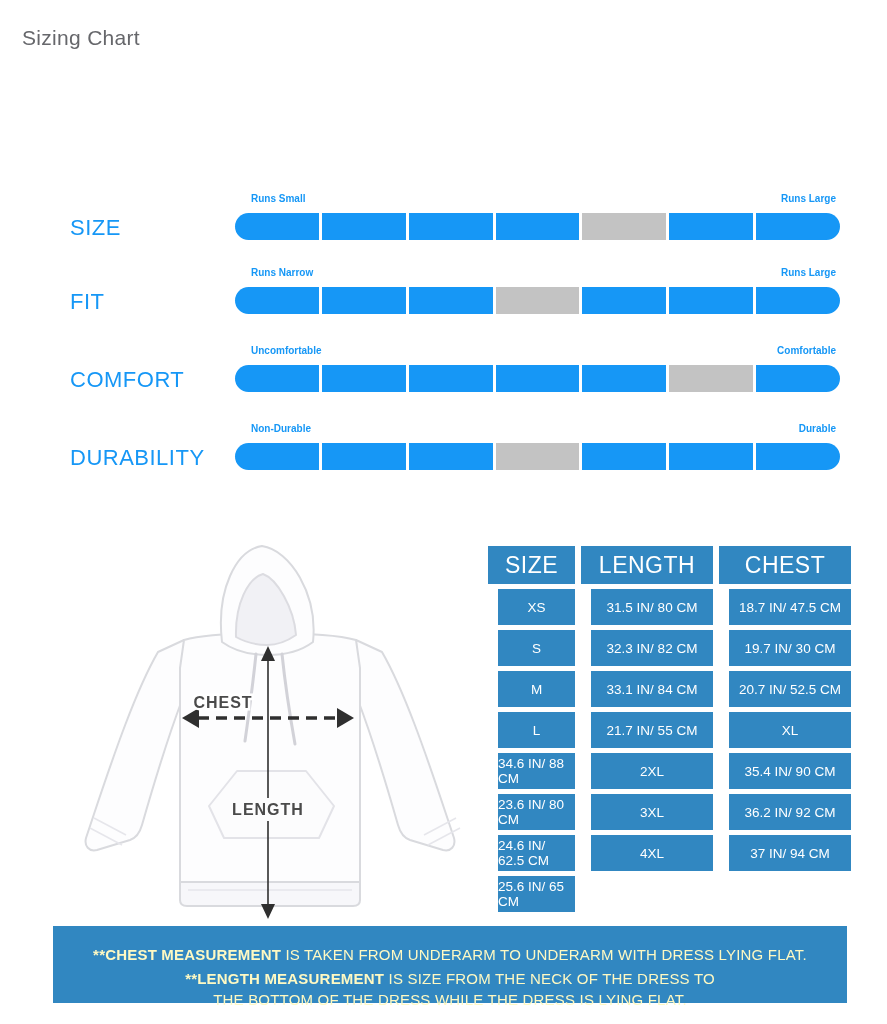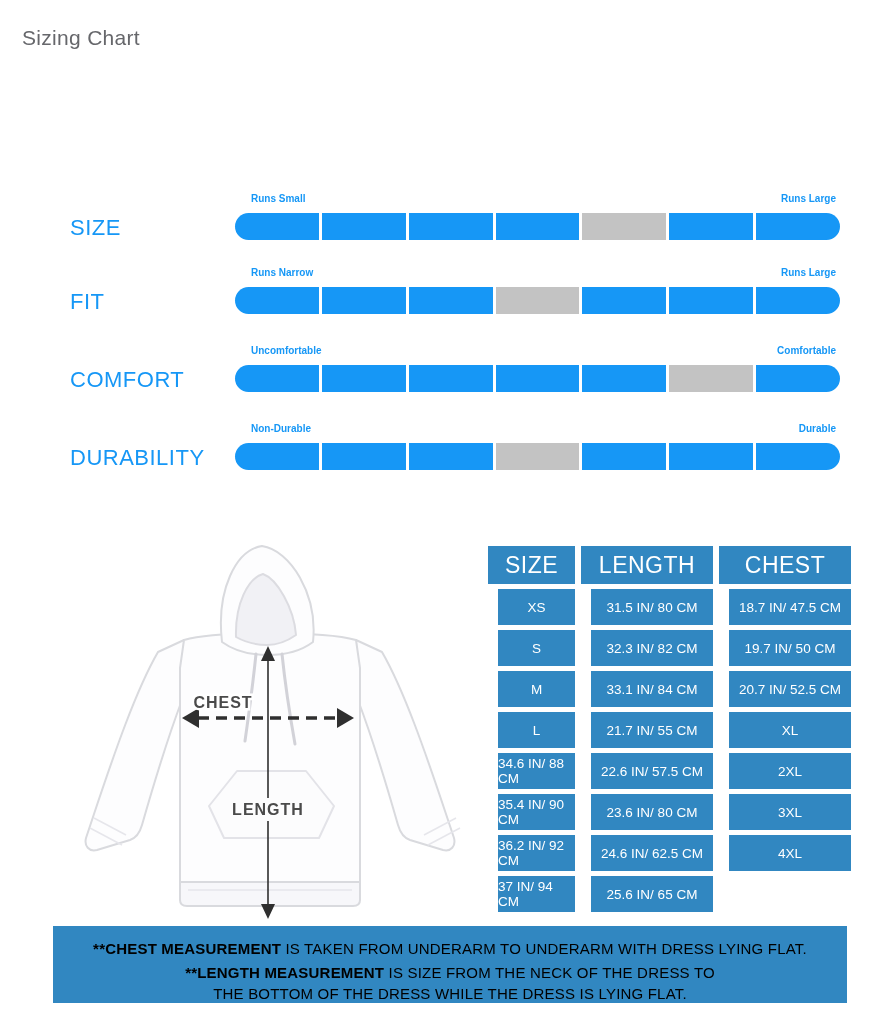--- a/index.html
+++ b/index.html
@@ -36,21 +36,21 @@
   
   .size-table{position:absolute;left:488px;top:546px;display:grid;
     grid-template-columns:87px 132px 132px;column-gap:6px;row-gap:5px;}
   .th{background:var(--table-blue);color:#fff;height:38px;display:flex;align-items:center;justify-content:center;
     font-size:23px;letter-spacing:.5px;}
   .td{background:var(--table-blue);color:#fff;height:36px;display:flex;align-items:center;justify-content:center;
     font-size:13.5px;margin-left:10px;}
 
   
   .footnote{position:absolute;left:53px;top:926px;width:794px;height:77px;background:var(--table-blue);
-    color:#000000;text-align:center;padding-top:13px;font-size:15px;line-height:1.35;letter-spacing:.2px;}
+    color:#fef9c3;text-align:center;padding-top:19px;font-size:15px;line-height:1.35;letter-spacing:.2px;}
   .footnote p{margin-bottom:4px;}
   .fn-bold{font-weight:bold;}
 </style>
 </head>
 <body>
 
 <div class="page">
 
   <h1 class="page-title">Sizing Chart</h1>
 
@@ -178,32 +178,31 @@
     <div class="th">SIZE</div>
     <div class="th">LENGTH</div>
     <div class="th">CHEST</div>
 
     <div class="td">XS</div>
     <div class="td">31.5 IN/ 80 CM</div>
     <div class="td">18.7 IN/ 47.5 CM</div>
 
     <div class="td">S</div>
     <div class="td">32.3 IN/ 82 CM</div>
-    <div class="td">19.7 IN/ 50 CM</div>
+    <div class="td">19.7 IN/ 30 CM</div>
 
     <div class="td">M</div>
     <div class="td">33.1 IN/ 84 CM</div>
     <div class="td">20.7 IN/ 52.5 CM</div>
 
     <div class="td">L</div>
     <div class="td">21.7 IN/ 55 CM</div>
 
     <div class="td">XL</div>
     <div class="td">34.6 IN/ 88 CM</div>
-    <div class="td">22.6 IN/ 57.5 CM</div>
 
     <div class="td">2XL</div>
     <div class="td">35.4 IN/ 90 CM</div>
     <div class="td">23.6 IN/ 80 CM</div>
 
     <div class="td">3XL</div>
     <div class="td">36.2 IN/ 92 CM</div>
     <div class="td">24.6 IN/ 62.5 CM</div>
 
     <div class="td">4XL</div>

